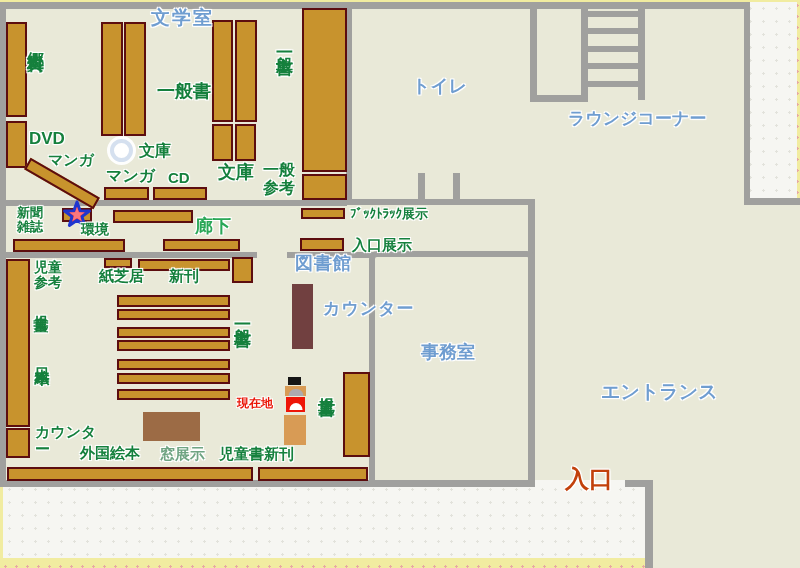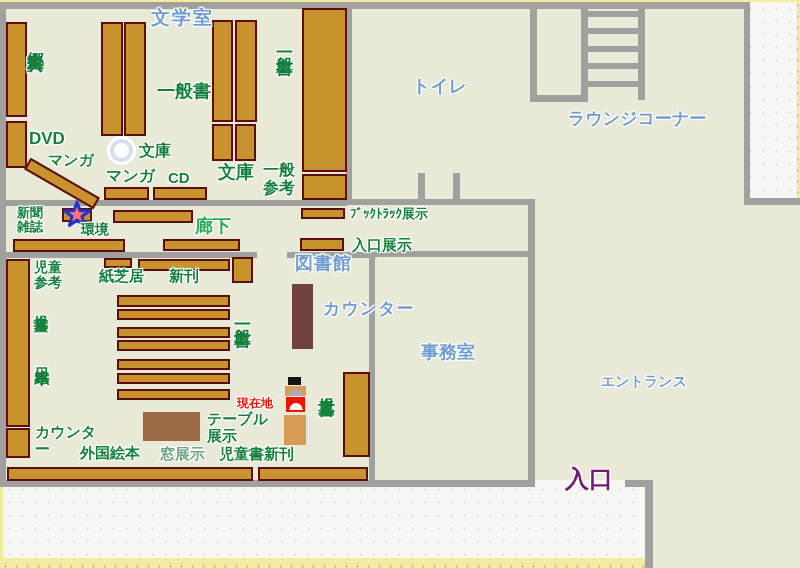--- a/index.html
+++ b/index.html
@@ -23,21 +23,21 @@
   .g{
     color:#15803d;font-weight:bold;white-space:nowrap;line-height:1.1;
     text-shadow:-1px -1px 0 #fff,1px -1px 0 #fff,-1px 1px 0 #fff,1px 1px 0 #fff,0 0 3px #fff;
   }
   .muted{color:#6fa482;}
   .wrap{white-space:normal;}
   .b{
     color:#6f9dd0;font-weight:bold;white-space:nowrap;line-height:1.05;
     text-shadow:-1px -1px 0 #fff,1px -1px 0 #fff,-1px 1px 0 #fff,1px 1px 0 #fff,0 0 3px #fff;
   }
-  .entr{color:#701a75;font-weight:900;}
+  .entr{color:#c2410c;font-weight:900;}
   .red{
     color:#ea1508;font-weight:bold;white-space:nowrap;
     text-shadow:-1px -1px 0 #fff,1px -1px 0 #fff,-1px 1px 0 #fff,1px 1px 0 #fff;
   }
   .v{writing-mode:vertical-rl;text-orientation:upright;line-height:1;letter-spacing:1px;}
   .counter{background:#714040;}
   .table{background:#9c6b45;}
   .dome{position:absolute;left:50%;transform:translateX(-50%);}
   .pillar{
     background:#ffffff;border:4px solid #d5e0ef;border-radius:50%;
@@ -162,28 +162,27 @@
   <div class="abs g wrap" style="left:34px;top:260px;font-size:14px;width:31px;">児童参考</div>
   <div class="abs g v" style="left:34px;top:303px;font-size:15px;">児童書</div>
   <div class="abs g v" style="left:35px;top:356px;font-size:15px;">日本絵本</div>
   <div class="abs g wrap" style="left:35px;top:424px;font-size:15px;width:64px;">カウンター</div>
   <div class="abs g" style="left:80px;top:445px;font-size:15px;">外国絵本</div>
   <div class="abs g" style="left:99px;top:268px;font-size:15px;">紙芝居</div>
   <div class="abs g" style="left:169px;top:268px;font-size:15px;">新刊</div>
   <div class="abs g v" style="left:234px;top:315px;font-size:17px;">一般書</div>
   <div class="abs g muted" style="left:160px;top:446px;font-size:15px;">窓展示</div>
   <div class="abs g" style="left:219px;top:446px;font-size:15px;">児童書新刊</div>
-  <div class="abs g wrap" style="left:207px;top:411px;font-size:15px;width:64px;">テーブル展示</div>
   <div class="abs g v" style="left:318px;top:384px;font-size:17px;">児童書</div>
 
   <div class="abs red" style="left:237px;top:395px;font-size:12px;">現在地</div>
 
   <div class="abs b" style="left:151px;top:8px;font-size:19px;letter-spacing:2px;">文学室</div>
   <div class="abs b" style="left:195px;top:217px;font-size:18px;color:#2aa757;">廊下</div>
   <div class="abs b" style="left:295px;top:254px;font-size:18px;letter-spacing:1px;">図書館</div>
   <div class="abs b" style="left:323px;top:300px;font-size:17px;letter-spacing:1px;">カウンター</div>
   <div class="abs b" style="left:412px;top:77px;font-size:18px;">トイレ</div>
   <div class="abs b" style="left:568px;top:110px;font-size:17px;">ラウンジコーナー</div>
   <div class="abs b" style="left:421px;top:343px;font-size:18px;">事務室</div>
-  <div class="abs b" style="left:601px;top:374px;font-size:14px;">エントランス</div>
+  <div class="abs b" style="left:601px;top:382px;font-size:19px;">エントランス</div>
   <div class="abs b entr" style="left:565px;top:466px;font-size:24px;">入口</div>
 
 </div>
 
 </body></html>

